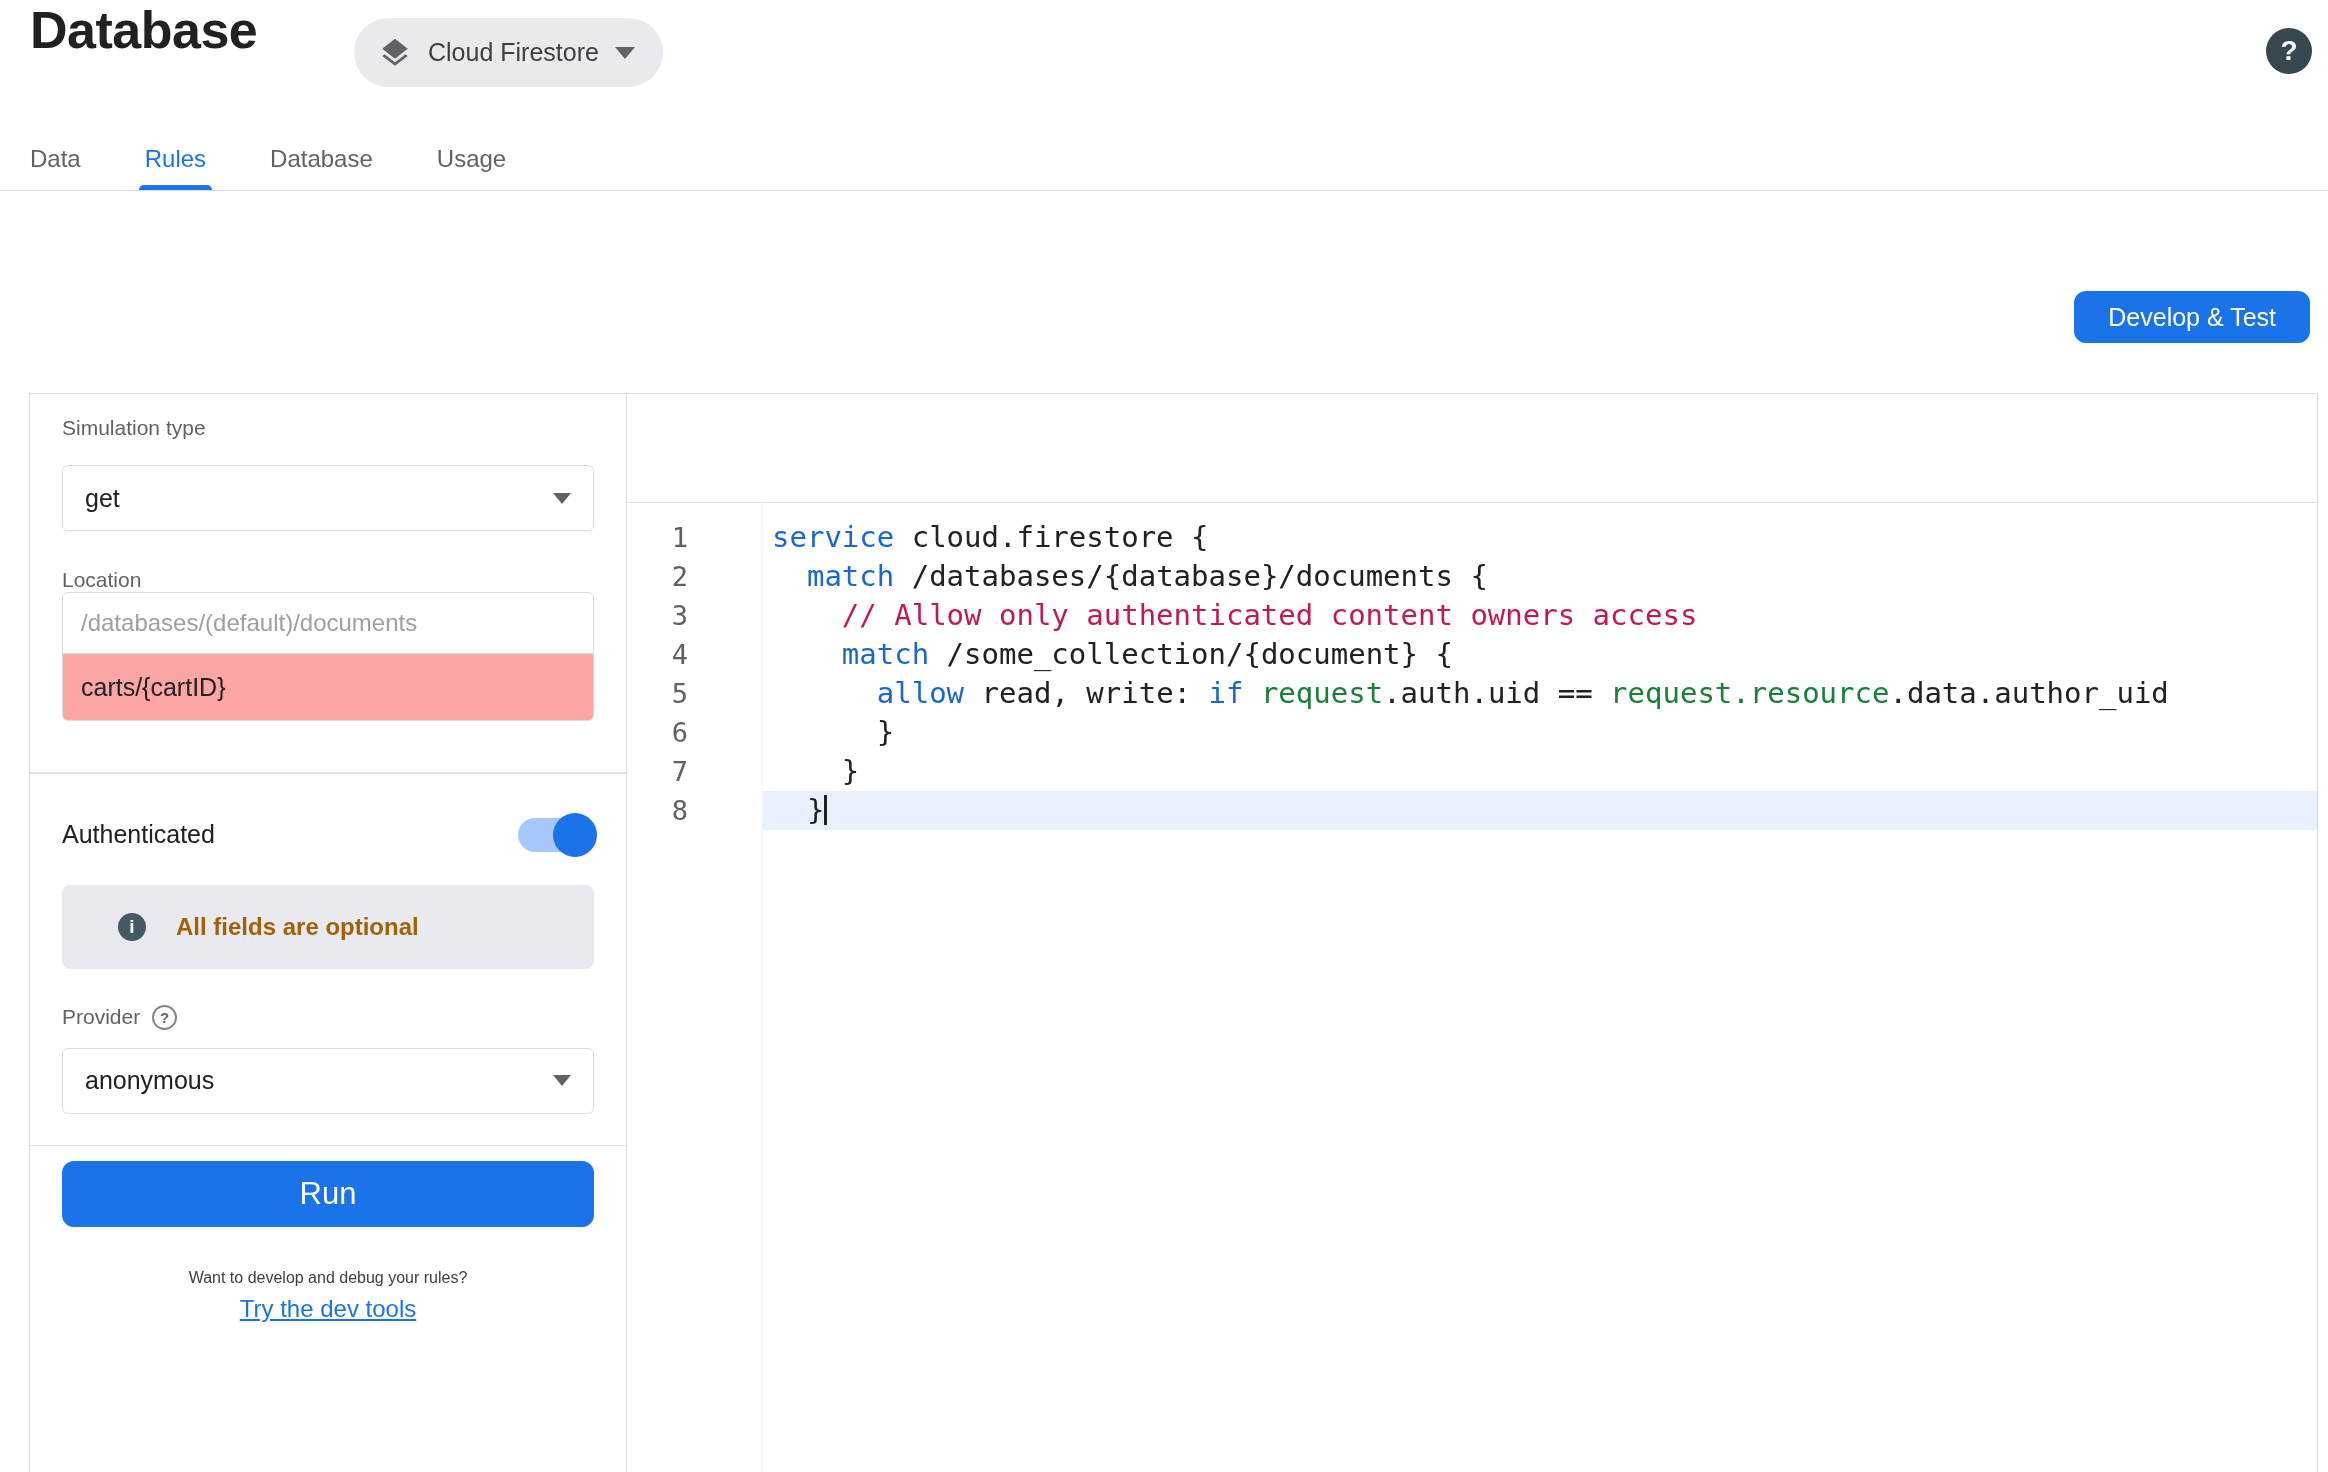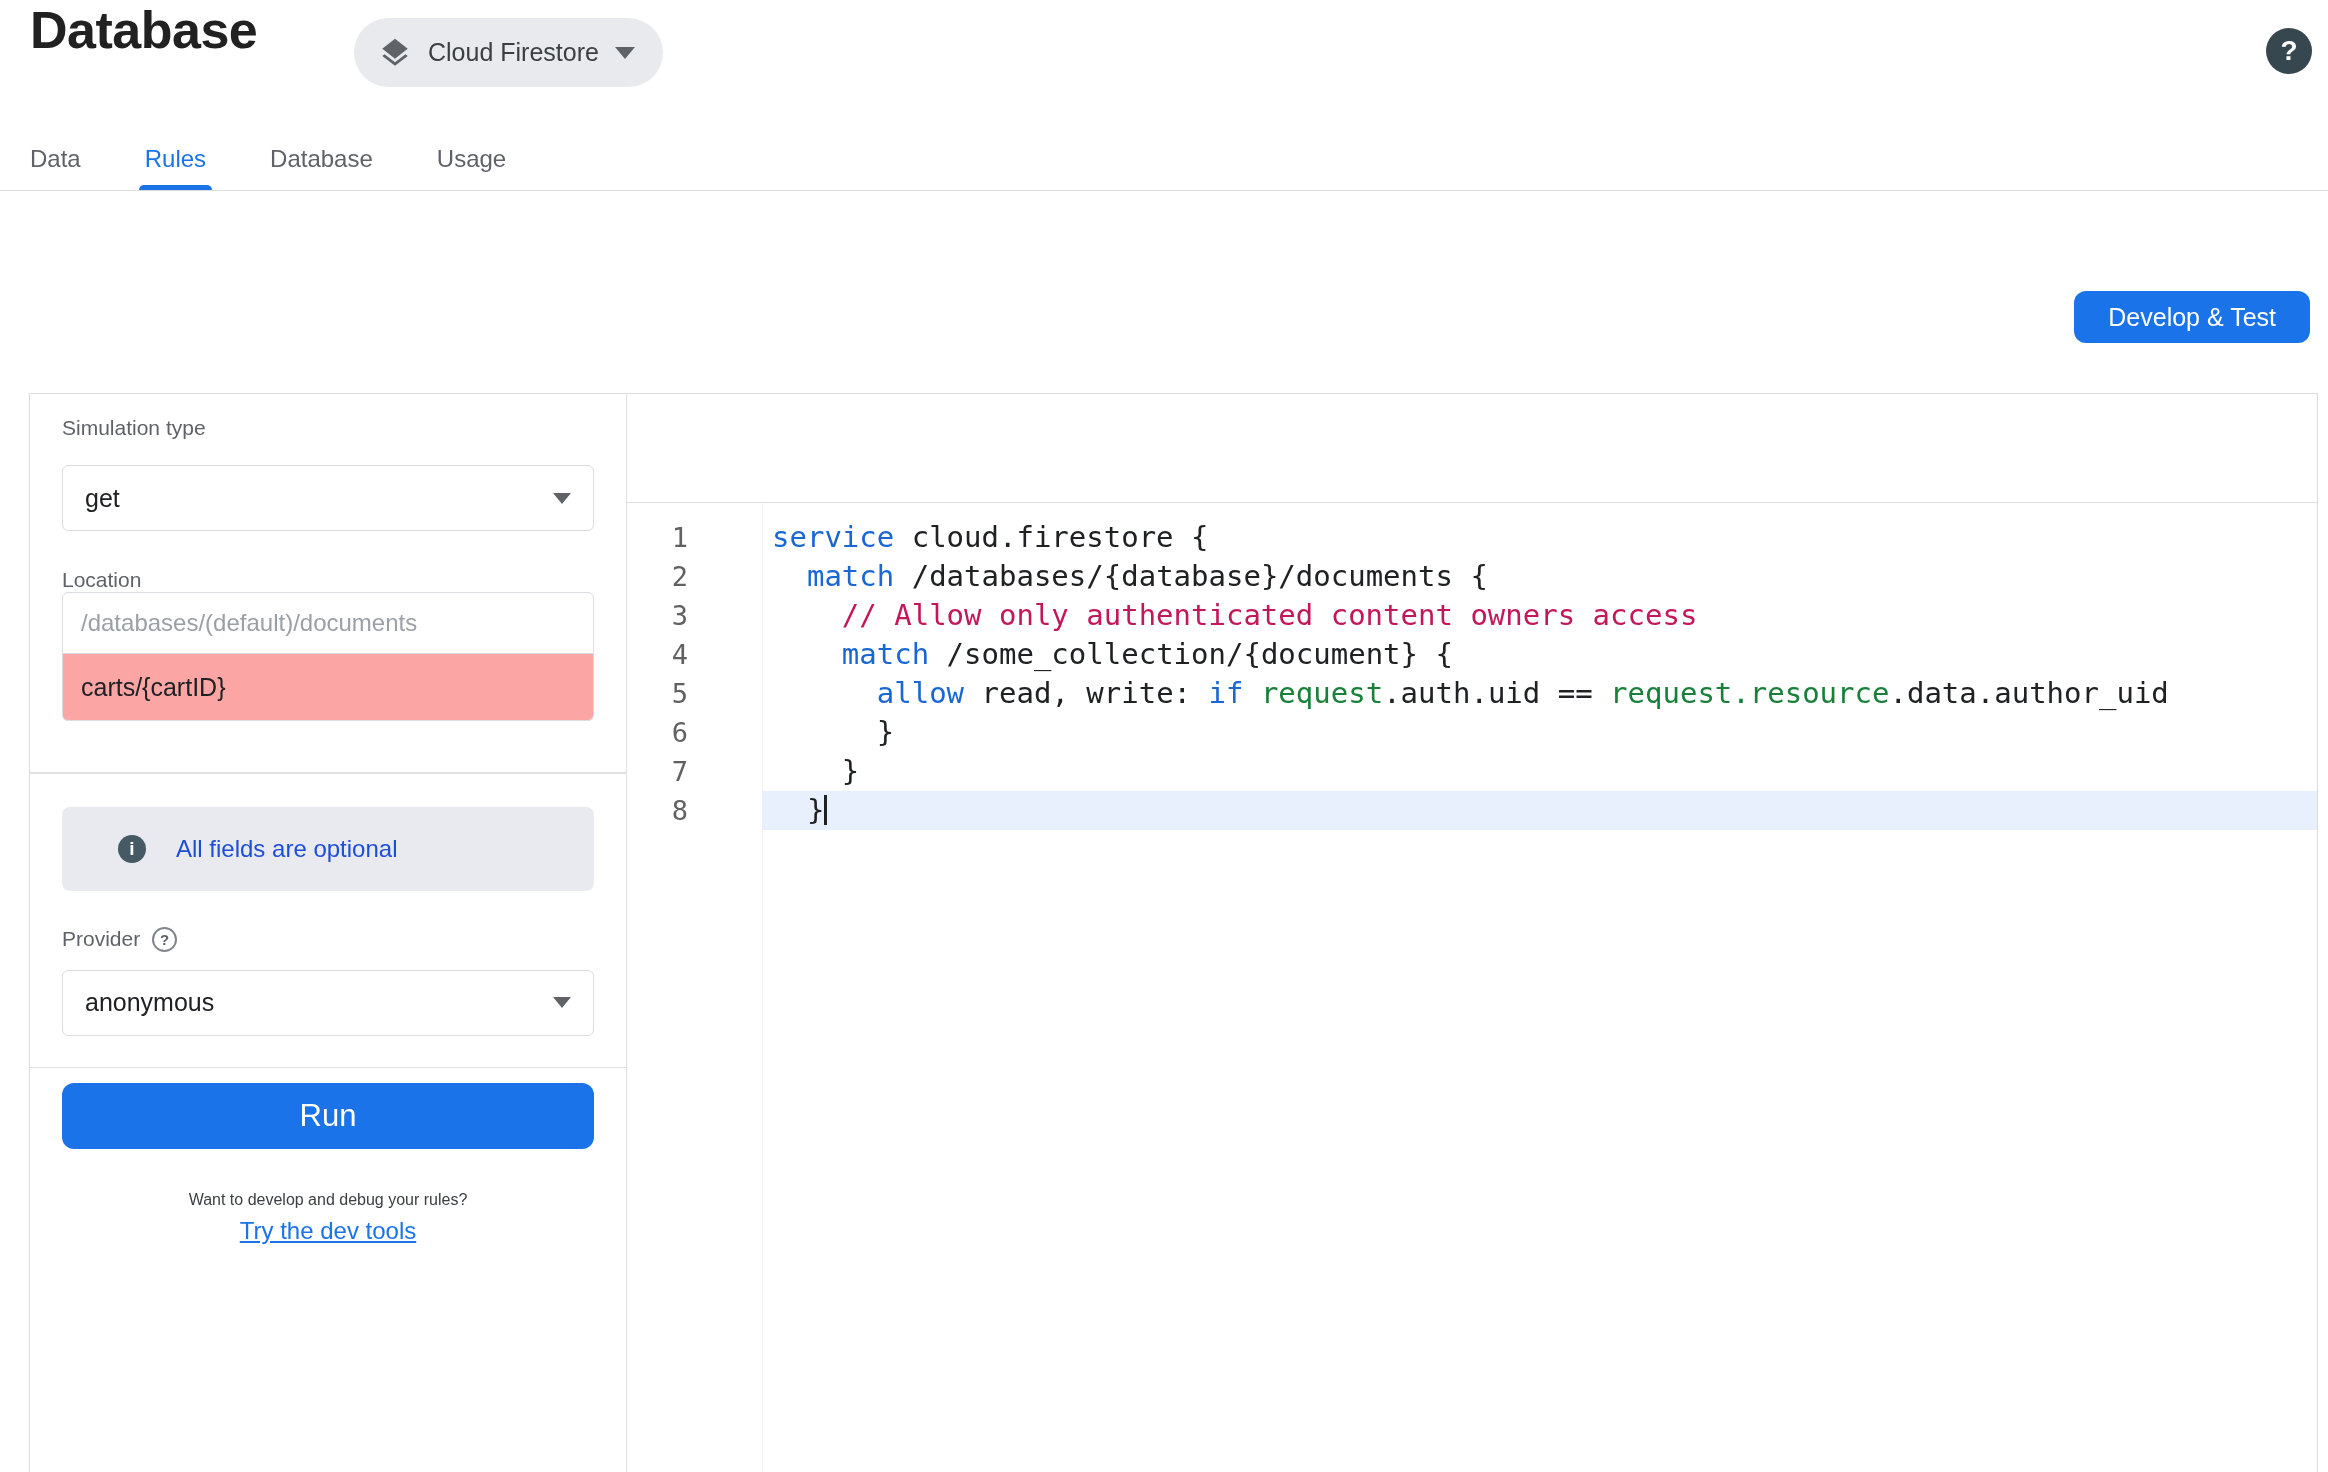--- a/index.html
+++ b/index.html
@@ -60,21 +60,21 @@
   .auth-row{display:flex;align-items:center;margin:44px 32px 0;}
   .auth-label{font-size:25px;color:#202124;}
   .toggle{position:relative;width:76px;height:34px;margin-left:auto;cursor:pointer;}
   .toggle-track{position:absolute;inset:0;border-radius:17px;background:#a8c7fa;}
   .toggle-knob{position:absolute;top:-5px;width:44px;height:44px;border-radius:50%;background:#bdc1c6;left:-3px;}
   .toggle.on .toggle-knob{left:auto;right:-3px;background:#1a73e8;}
   .info-box{margin:33px 32px 0;height:84px;background:#e9eaef;border-radius:8px;display:flex;
             align-items:center;gap:30px;padding-left:56px;}
   .info-icon{width:28px;height:28px;border-radius:50%;background:#455a64;color:#fff;font-size:19px;
              font-weight:bold;display:flex;align-items:center;justify-content:center;flex:none;}
-  .info-text{font-size:24px;font-weight:normal;color:#1d4ed8;text-align:center;}
+  .info-text{font-size:24px;font-weight:bold;color:#a16207;text-align:center;}
   .provider-row{display:flex;align-items:center;gap:12px;margin:36px 32px 0;}
   .q-icon{width:25px;height:25px;border-radius:50%;border:2px solid #80868b;color:#5f6368;
           font-size:15px;font-weight:bold;display:flex;align-items:center;justify-content:center;
           box-sizing:border-box;cursor:pointer;}
   .btn-run{margin:15px 32px 0;height:66px;background:#1a73e8;color:#fff;font-size:31px;font-weight:500;
            border:none;border-radius:12px;cursor:pointer;font-family:"Liberation Sans",sans-serif;flex:none;}
   .sb-question{margin-top:42px;text-align:center;font-size:16px;color:#3c4043;}
   .sb-link-wrap{margin-top:8px;text-align:center;}
   .sb-link{font-size:24px;color:#1a73e8;text-decoration:underline;cursor:pointer;}
 
@@ -139,20 +139,27 @@
       </div>
 
       <div class="field-label mt37">Location</div>
       <div class="loc mt28">
         <div class="loc-row1">/databases/(default)/documents</div>
         <div class="loc-row2">carts/{cartID}</div>
       </div>
 
       <div class="divider div1"></div>
 
+      <div class="auth-row">
+        <span class="auth-label">Authenticated</span>
+        <span class="toggle on" id="auth-toggle">
+          <span class="toggle-track"></span>
+          <span class="toggle-knob"></span>
+        </span>
+      </div>
 
       <div class="info-box">
         <span class="info-icon">i</span>
         <span class="info-text">All fields are optional</span>
       </div>
 
       <div class="provider-row">
         <span class="field-label" style="margin:0;">Provider</span>
         <span class="q-icon">?</span>
       </div>

